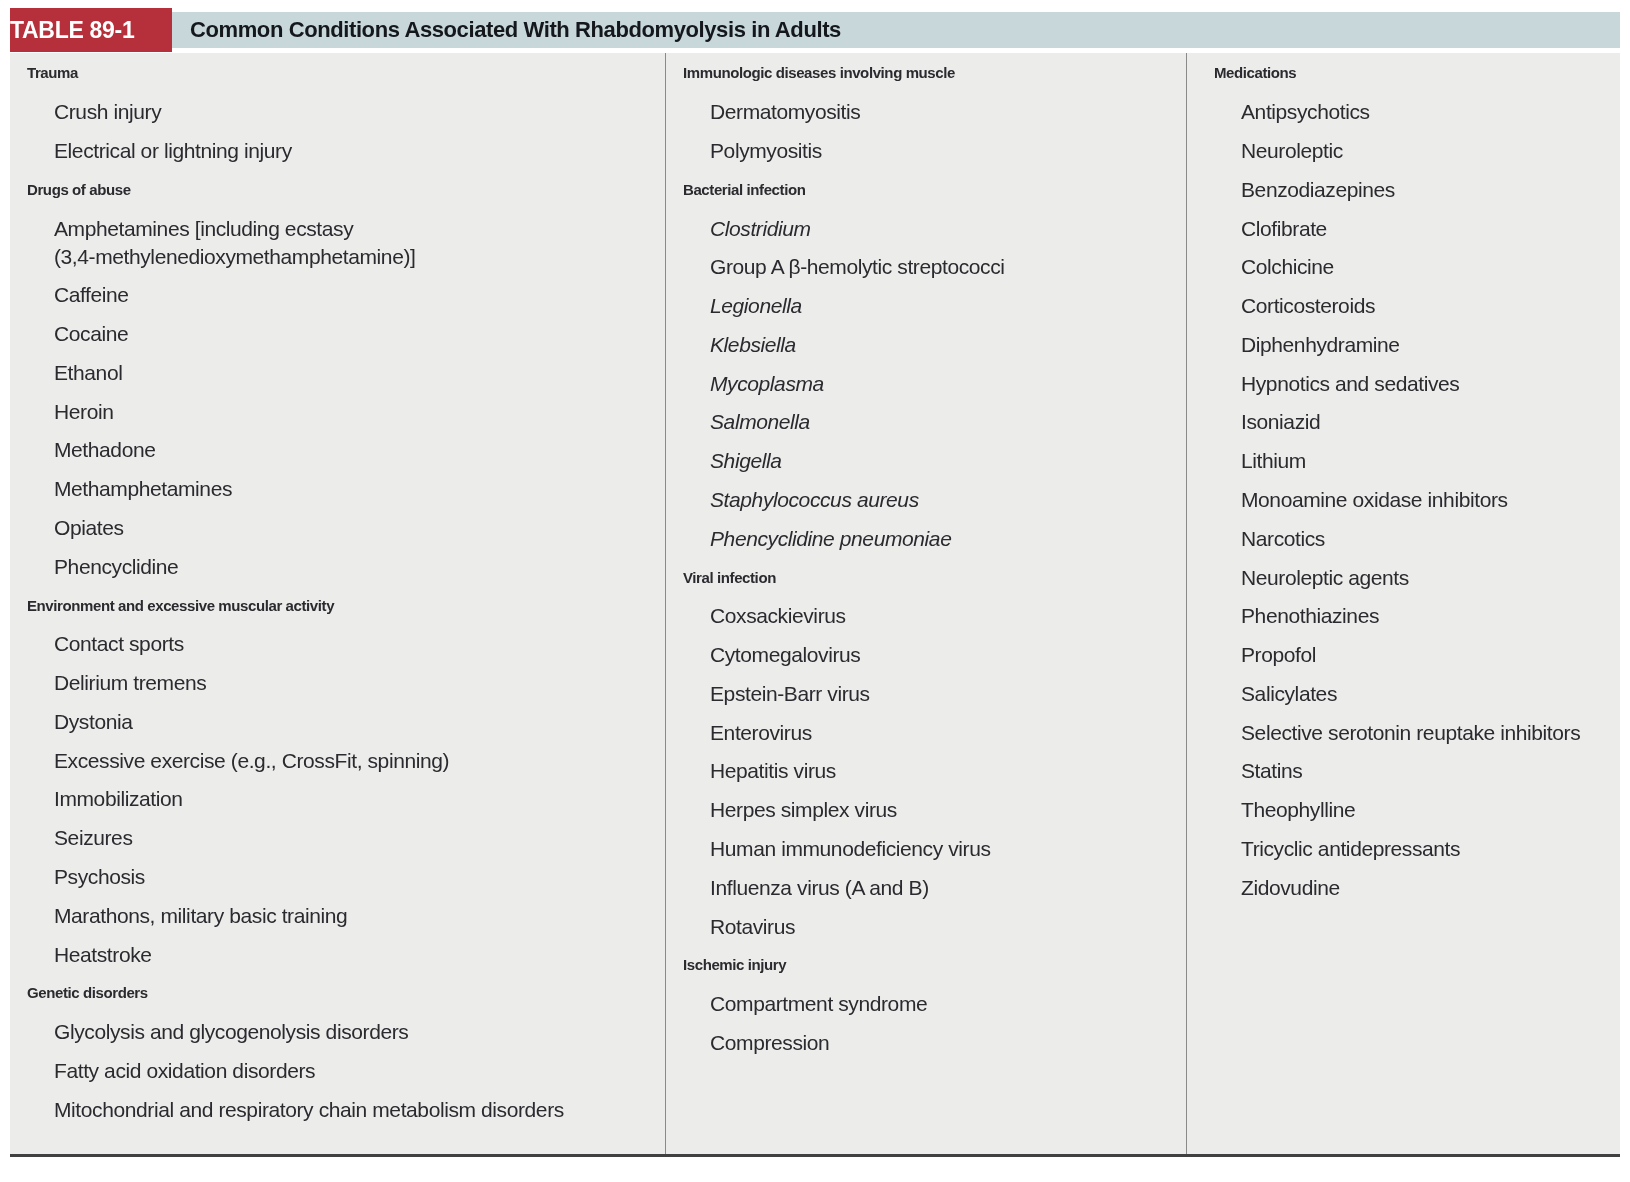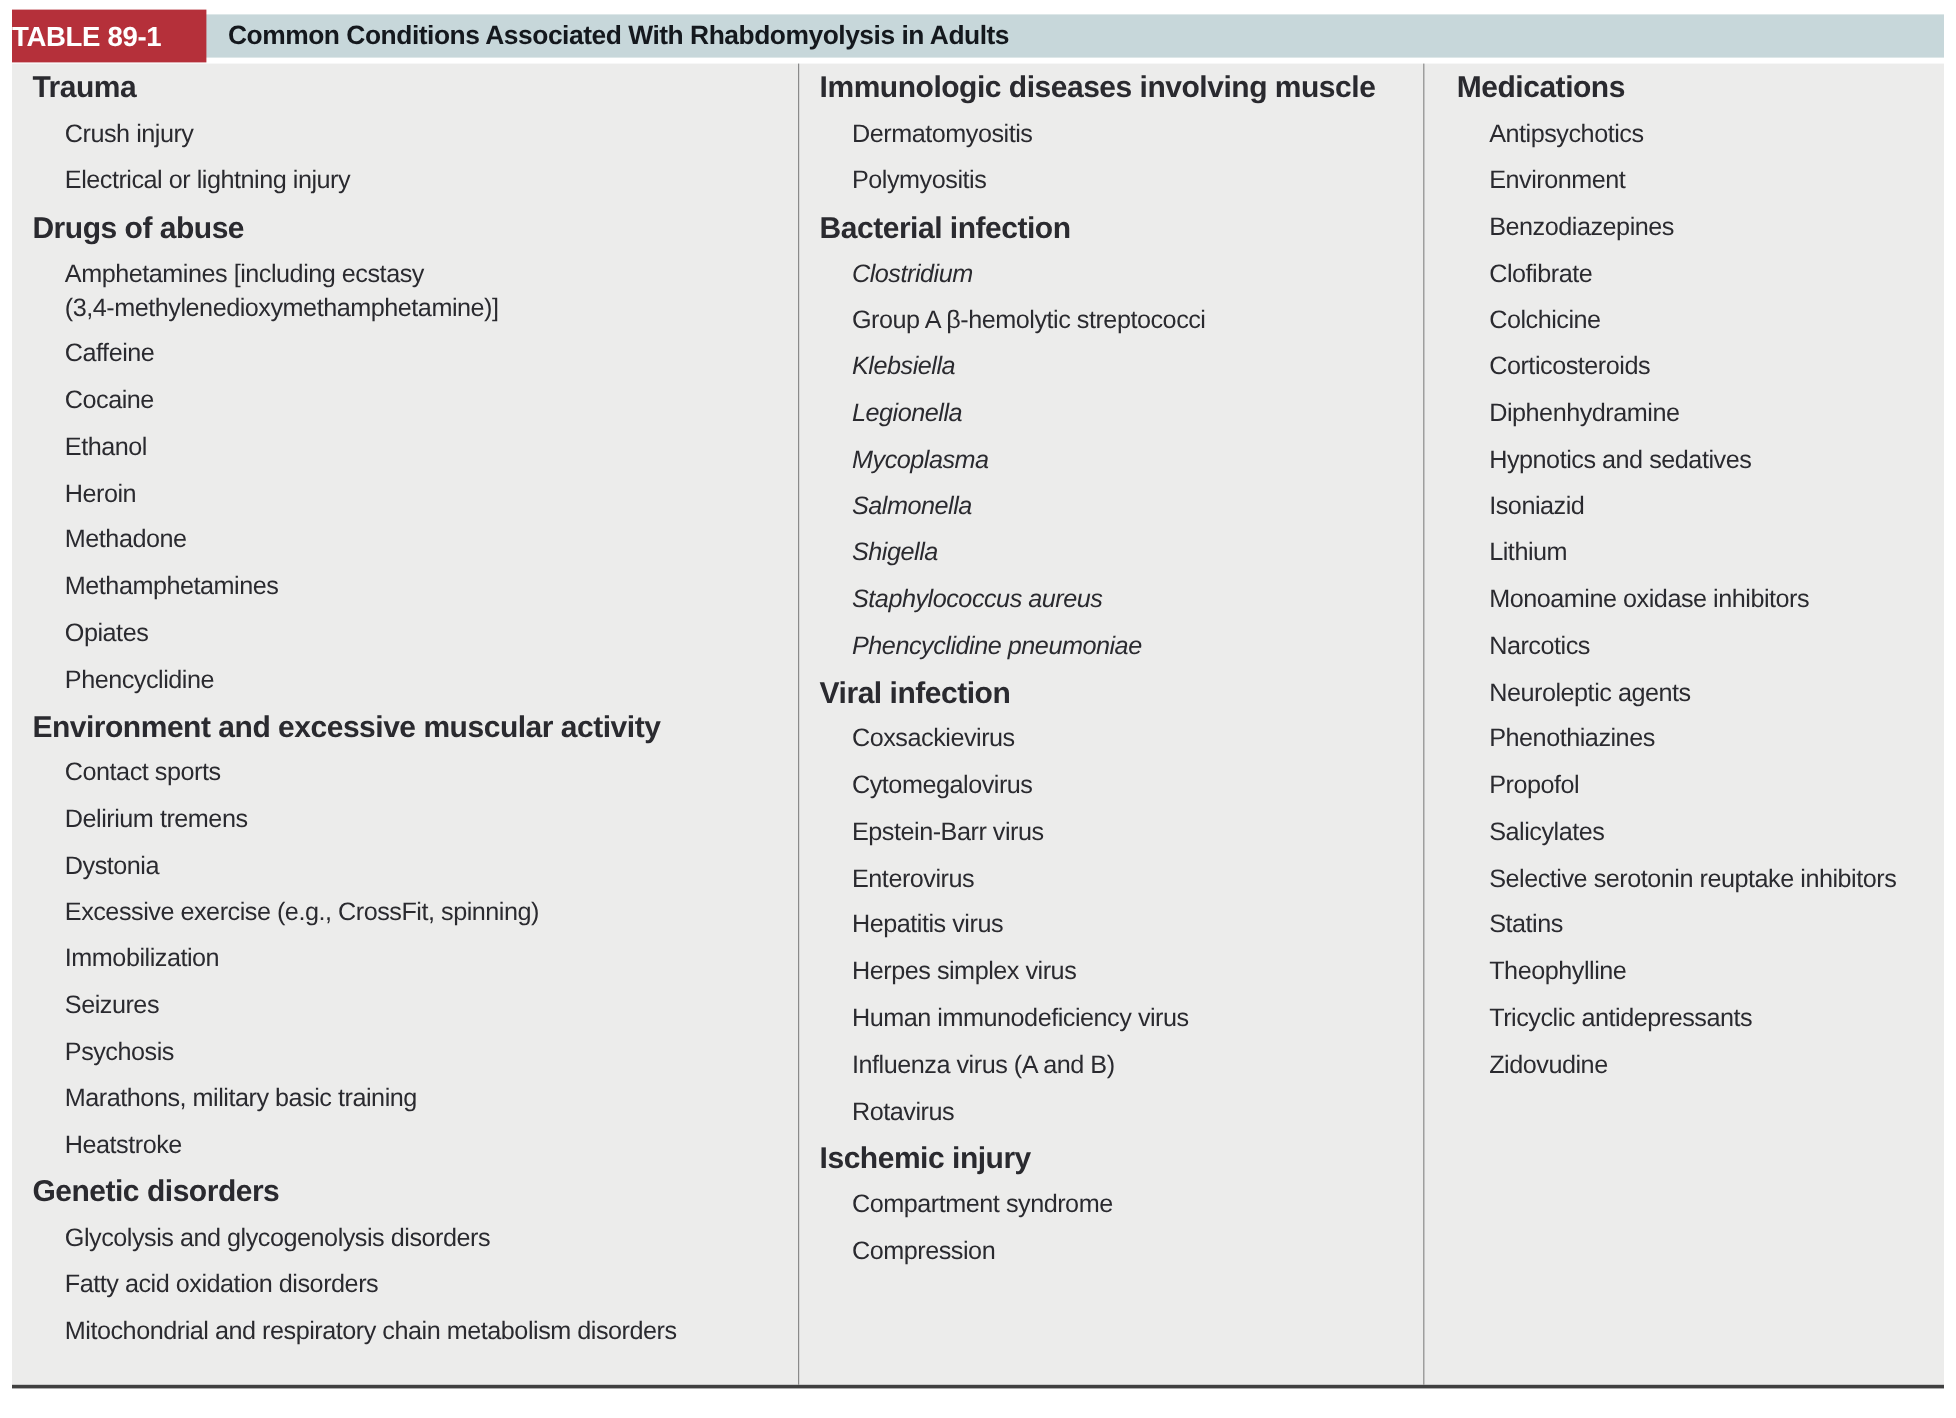--- a/index.html
+++ b/index.html
@@ -64,21 +64,21 @@
     border-bottom: 3px solid var(--bottom-border);
     display: flex;
     align-items: stretch;
   }
   .col { padding-top: 1px; }
   .col-1 { width: 655px; }
   .col-2 { width: 521px; border-left: 1px solid var(--divider); }
   .col-3 { width: 434px; border-left: 1px solid var(--divider); padding-left: 10px; }
   .section-heading {
     font-weight: 700;
-    font-size: 25px;
+    font-size: 15px;
     line-height: 28px;
     letter-spacing: -0.4px;
     padding: 5.4px 6px 5.4px 17px;
     white-space: pre-line;
   }
   .item {
     font-size: 21px;
     line-height: 28px;
     letter-spacing: -0.4px;
     padding: 5.4px 6px 5.4px 44px;
@@ -128,22 +128,22 @@
         <div class="item">Fatty acid oxidation disorders</div>
         <div class="item">Mitochondrial and respiratory chain metabolism disorders</div>
       </div>
       <div class="col col-2">
         <div class="section-heading">Immunologic diseases involving muscle</div>
         <div class="item">Dermatomyositis</div>
         <div class="item">Polymyositis</div>
         <div class="section-heading">Bacterial infection</div>
         <div class="item italic">Clostridium</div>
         <div class="item">Group A β-hemolytic streptococci</div>
+        <div class="item italic">Legionella</div>
         <div class="item italic">Klebsiella</div>
-        <div class="item italic">Legionella</div>
         <div class="item italic">Mycoplasma</div>
         <div class="item italic">Salmonella</div>
         <div class="item italic">Shigella</div>
         <div class="item italic">Staphylococcus aureus</div>
         <div class="item italic">Phencyclidine pneumoniae</div>
         <div class="section-heading">Viral infection</div>
         <div class="item">Coxsackievirus</div>
         <div class="item">Cytomegalovirus</div>
         <div class="item">Epstein-Barr virus</div>
         <div class="item">Enterovirus</div>
@@ -152,21 +152,21 @@
         <div class="item">Human immunodeficiency virus</div>
         <div class="item">Influenza virus (A and B)</div>
         <div class="item">Rotavirus</div>
         <div class="section-heading">Ischemic injury</div>
         <div class="item">Compartment syndrome</div>
         <div class="item">Compression</div>
       </div>
       <div class="col col-3">
         <div class="section-heading">Medications</div>
         <div class="item">Antipsychotics</div>
-        <div class="item">Environment</div>
+        <div class="item">Neuroleptic</div>
         <div class="item">Benzodiazepines</div>
         <div class="item">Clofibrate</div>
         <div class="item">Colchicine</div>
         <div class="item">Corticosteroids</div>
         <div class="item">Diphenhydramine</div>
         <div class="item">Hypnotics and sedatives</div>
         <div class="item">Isoniazid</div>
         <div class="item">Lithium</div>
         <div class="item">Monoamine oxidase inhibitors</div>
         <div class="item">Narcotics</div>

